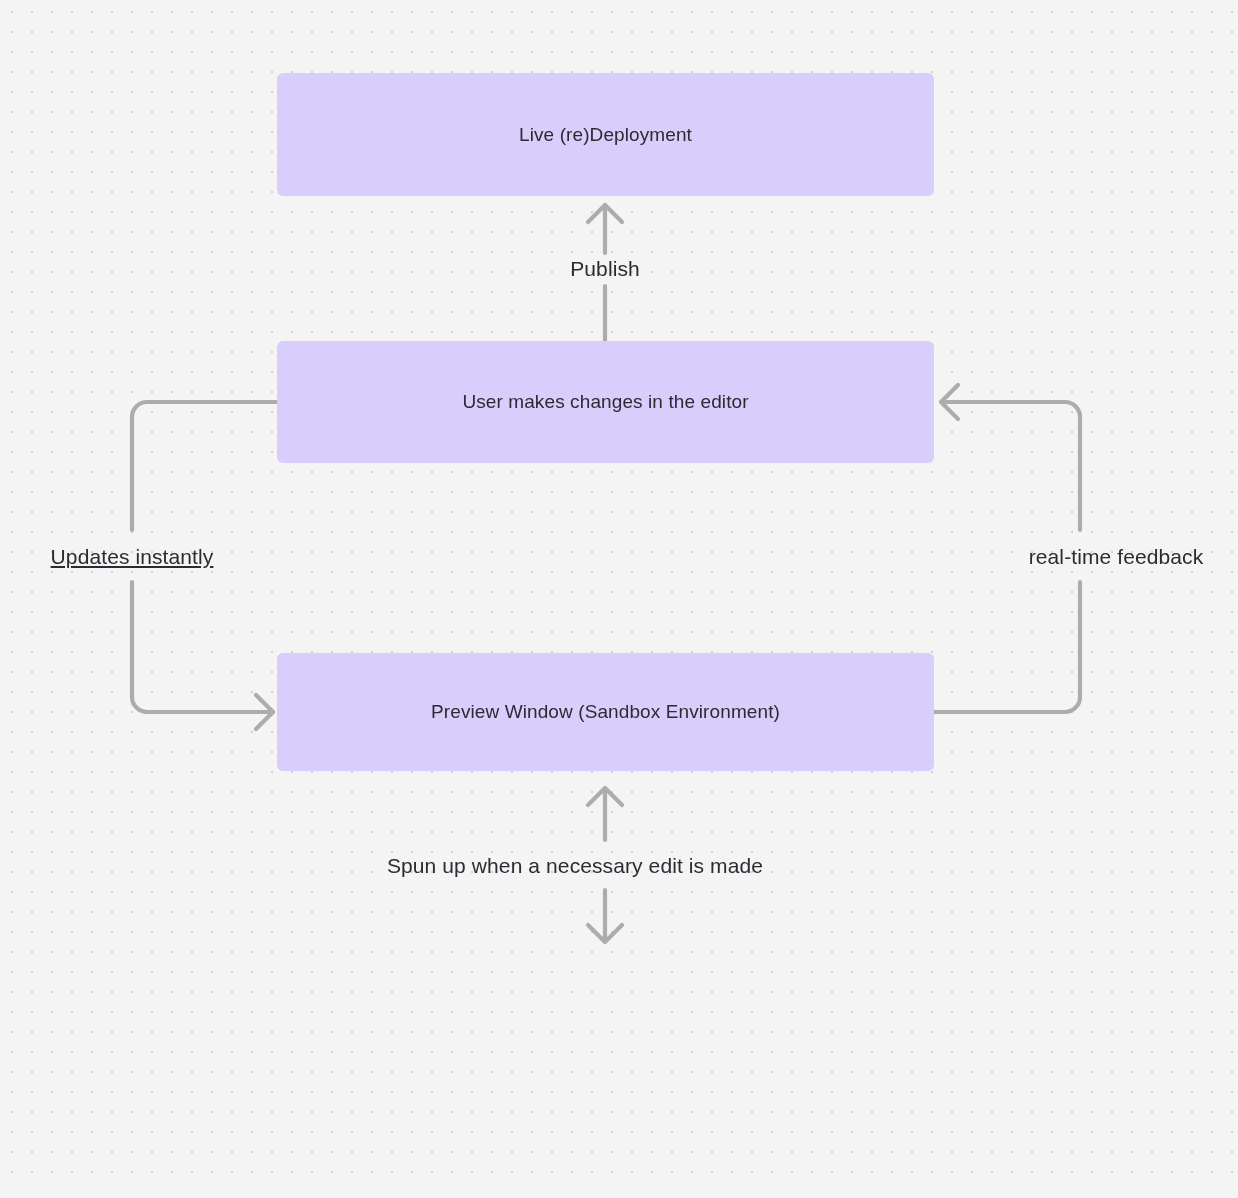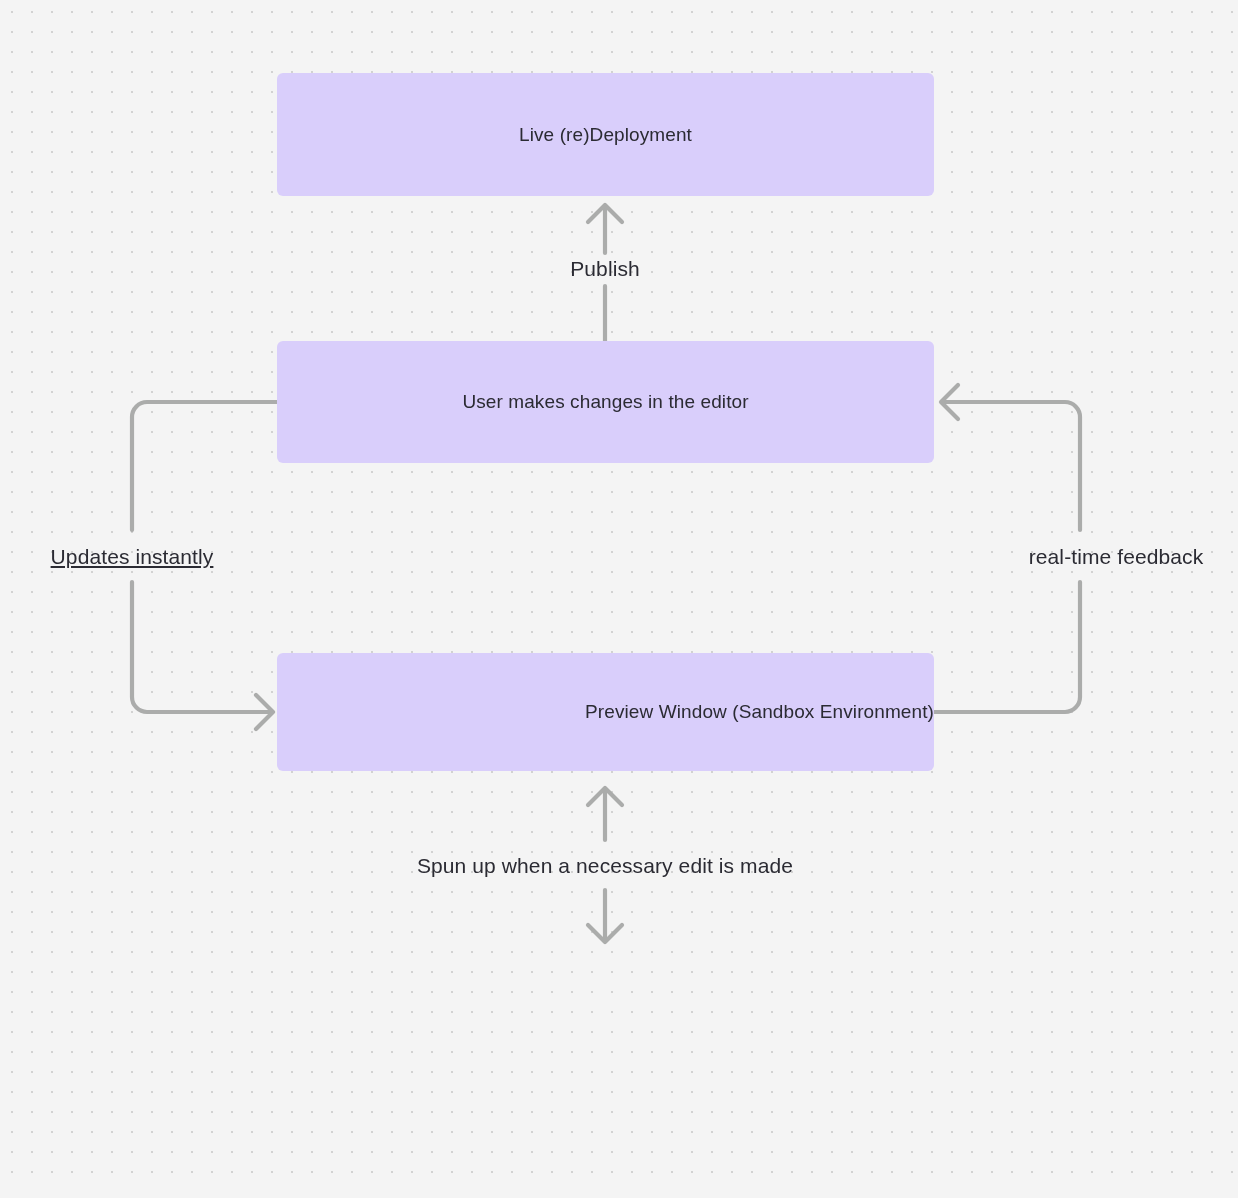--- a/index.html
+++ b/index.html
@@ -93,26 +93,26 @@
   </svg>
 
   <div class="node" style="left:277px; top:73px; width:657px; height:123px;">
     <span class="node-label">Live (re)Deployment</span>
   </div>
 
   <div class="node" style="left:277px; top:341px; width:657px; height:122px;">
     <span class="node-label">User makes changes in the editor</span>
   </div>
 
-  <div class="node" style="left:277px; top:653px; width:657px; height:118px;justify-content:flex-end;">
+  <div class="node" style="left:277px; top:653px; width:657px; height:118px;">
     <span class="node-label">Preview Window (Sandbox Environment)</span>
   </div>
 
 
   <div class="edge-label" style="left:605px; top:269px;">Publish</div>
 
   <div class="edge-label" style="left:132px; top:557px;text-decoration:underline;">Updates instantly</div>
 
   <div class="edge-label" style="left:1080px; top:557px;margin-left:36px;">real-time feedback</div>
 
-  <div class="edge-label" style="left:605px; top:866px;">Spun up when a necessary edit is made</div>
+  <div class="edge-label" style="left:575px; top:866px;">Spun up when a necessary edit is made</div>
 
 </div>
 
 </body></html>

